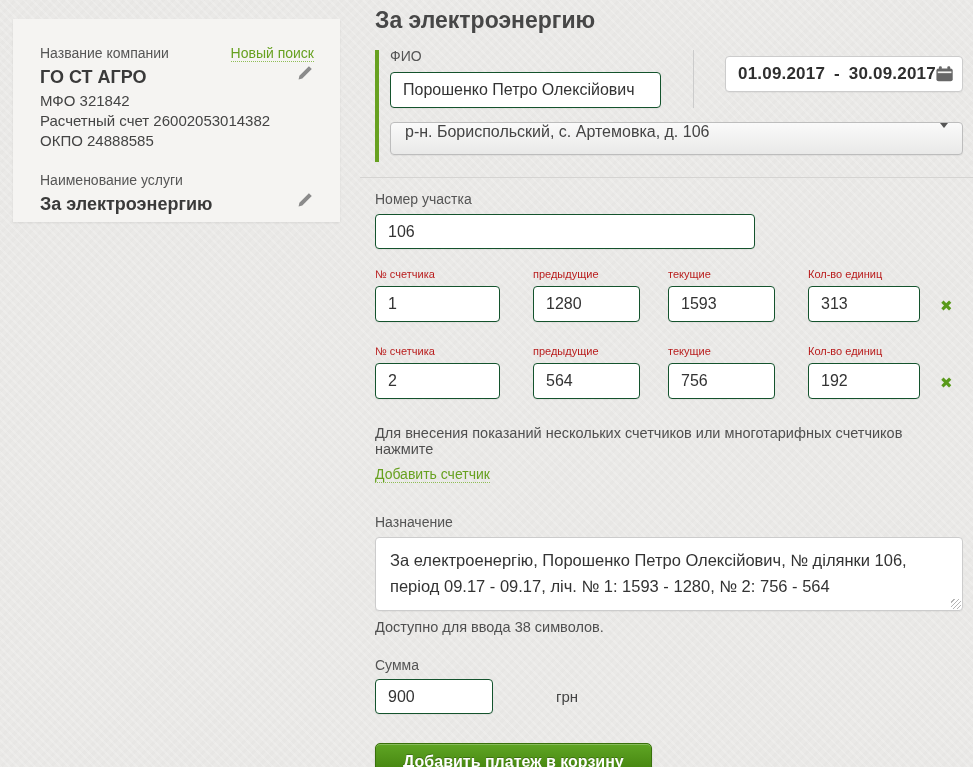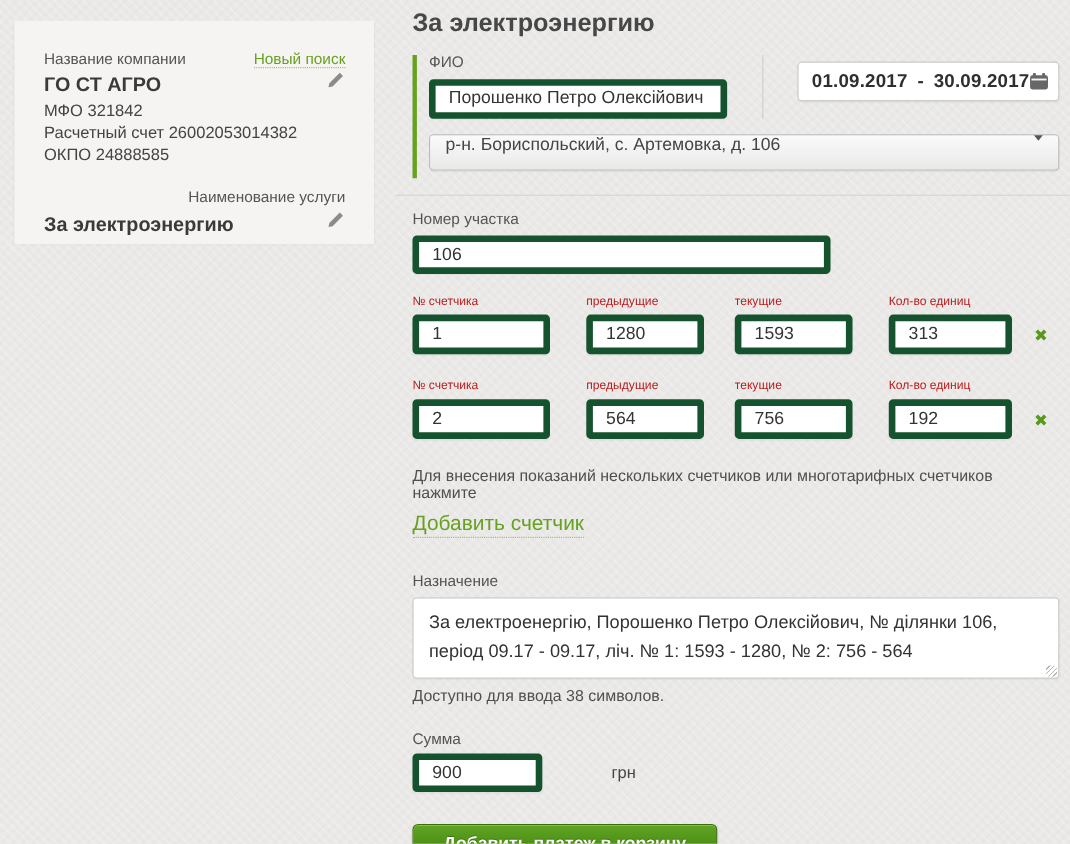--- a/index.html
+++ b/index.html
@@ -23,35 +23,35 @@
   .card-row { display: flex; justify-content: space-between; align-items: flex-start; }
   .small-label { font-size: 14px; color: #555; }
   .link-dotted {
     font-size: 14px; color: #67a120; text-decoration: none;
     border-bottom: 1px dotted #8fbf55; cursor: pointer;
   }
   .company-name, .service-name { font-size: 18px; font-weight: bold; color: #3a3a3a; margin-top: 5px; }
   .card-detail { font-size: 15px; color: #444; line-height: 20px; }
   .company-name-row { margin-bottom: 3px; }
   .pencil { width: 18px; height: 18px; cursor: pointer; flex: 0 0 auto; margin-top: 2px; }
-  .service-block { margin-top: 20px; text-align: right; }
+  .service-block { margin-top: 20px; }
 
   
   .main { position: absolute; left: 375px; top: 0; width: 588px; }
   .page-title { font-size: 23px; font-weight: bold; color: #474747; margin-top: 6px; line-height: 28px; }
 
   .top-section { position: relative; padding-left: 15px; margin-top: 14px; }
   .green-bar { position: absolute; left: 0; top: 2px; width: 4px; height: 112px; background: #67a120; }
 
   .fio-period { display: flex; align-items: stretch; gap: 16px; }
   .fio-group { width: 273px; }
   .field-label { font-size: 14px; color: #545454; display: block; }
   .text-input {
     display: block; margin-top: 8px; height: 36px; width: 100%;
-    background: #fff; border: 6px solid #14532d; border-radius: 4px;
+    background: #fff; border: 1px solid #14532d; border-radius: 4px;
     padding: 0 12px; font-size: 16px; color: #333;
     font-family: "Liberation Sans", "DejaVu Sans", sans-serif;
     box-shadow: 0 1px 1px rgba(0,0,0,0.04);
   }
   .vdivider { border-left: 1px solid #ccc; margin: 2px 15px 0 16px; }
   .period-group { flex: 1; }
   .date-box {
     margin-top: 8px; width: 238px; height: 36px; background: #fff;
     border: 1px solid #ccc; border-radius: 4px;
     display: flex; align-items: center; padding: 0 9px 0 12px;
@@ -85,21 +85,21 @@
   .ccol.c1 { width: 125px; margin-right: 33px; }
   .ccol.c2 { width: 107px; margin-right: 28px; }
   .ccol.c3 { width: 107px; margin-right: 33px; }
   .ccol.c4 { width: 112px; }
   .remove {
     margin-left: 20px; align-self: flex-end; margin-bottom: 9px;
     font-size: 15px; font-weight: bold; color: #59991a; cursor: pointer; line-height: 1;
   }
 
   .multi-hint { margin-top: 26px; font-size: 14.5px; color: #4f4f4f; }
-  .add-counter { display: inline-block; margin-top: 9px; font-size: 19px; }
+  .add-counter { display: inline-block; margin-top: 9px; font-size: 14px; }
 
   .purpose-label { margin-top: 31px; }
   .textarea-wrap { position: relative; margin-top: 7px; }
   .purpose-textarea {
     display: block; width: 100%; height: 74px; resize: none;
     background: #fff; border: 1px solid #ccc; border-radius: 4px;
     padding: 9px 14px; font-size: 16.5px; line-height: 26px; color: #333;
     font-family: "Liberation Sans", "DejaVu Sans", sans-serif;
     box-shadow: 0 1px 1px rgba(0,0,0,0.04); overflow: hidden;
   }

